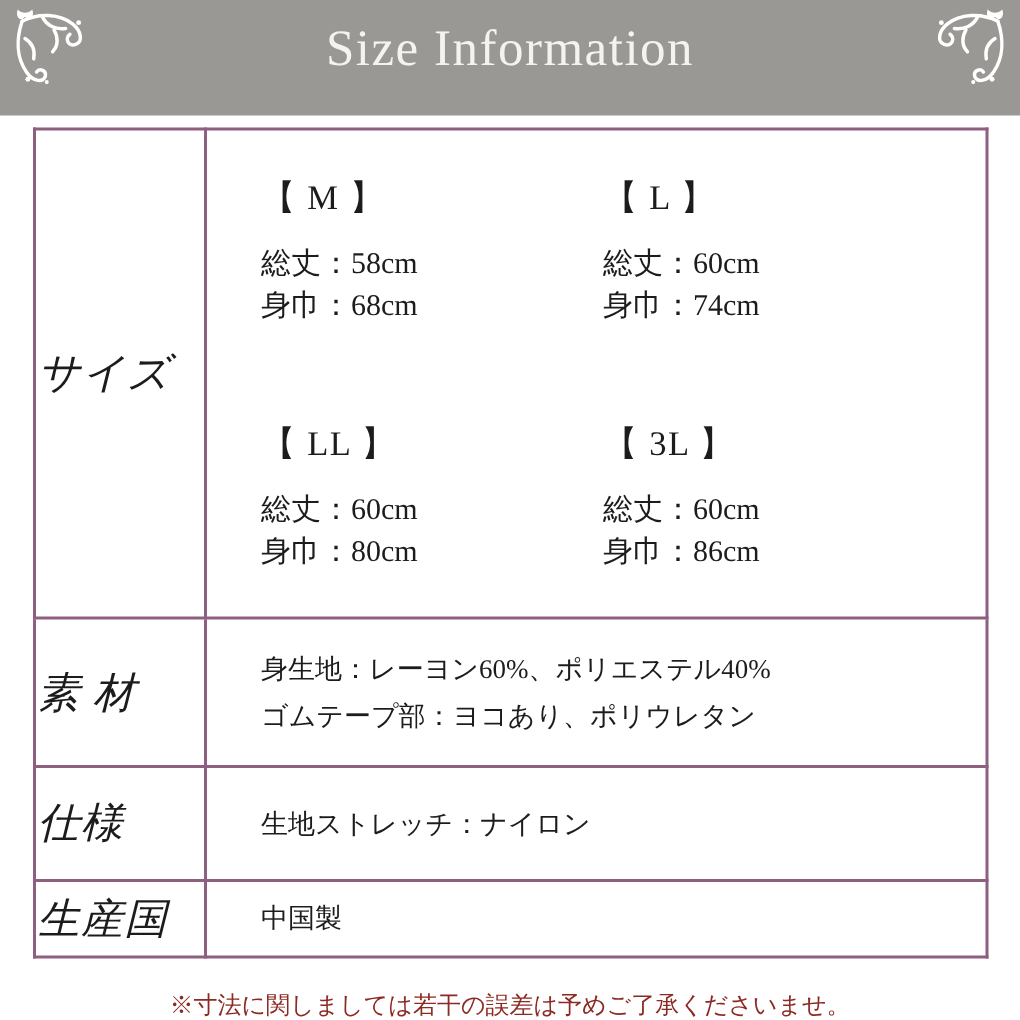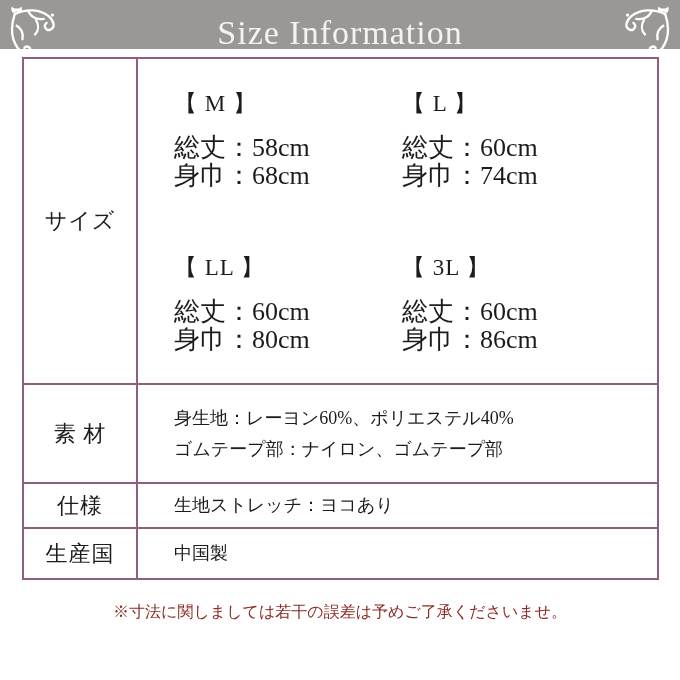--- a/index.html
+++ b/index.html
@@ -3,54 +3,54 @@
 <meta charset="utf-8">
 <style>
   html,body{margin:0;padding:0;}
   body{
     width:680px;height:680px;background:#ffffff;
     font-family:"Liberation Serif","DejaVu Serif",serif;
     color:#1c1c1c;overflow:hidden;
   }
   
   .header{
-    position:relative;height:49px;background:#999894;
+    position:relative;height:77px;background:#999894;
   }
   .header-title{
     text-align:center;line-height:65px;font-size:34px;
     letter-spacing:1px;color:#f4f3f0;font-weight:400;
   }
   .ornament{position:absolute;top:4px;width:58px;height:57px;}
   .ornament.left{left:7px;}
   .ornament.right{right:7px;transform:scaleX(-1);}
   
   table.size-table{
     border-collapse:collapse;table-layout:fixed;
     width:637px;margin:8px 0 0 22px;
   }
   .size-table th,.size-table td{
     border:2px solid #8e5f7e;background:#ffffff;
   }
   th.row-label{
-    width:114px;font-size:22px;font-weight:normal;
-    text-align:center;vertical-align:middle;letter-spacing:1px;
+    width:114px;font-size:28px;font-weight:normal;
+    text-align:left;vertical-align:middle;letter-spacing:1px;font-style:italic;
   }
   td.row-content{
     padding-left:36px;font-size:22px;vertical-align:middle;
   }
   tr.row-sizes{height:326px;}
   tr.row-material{height:99px;border-radius:16px;}
-  tr.row-spec{height:45px;margin-top:36px;}
+  tr.row-spec{height:76px;margin-top:36px;}
   tr.row-country{height:51px;margin-top:11px;}
   .size-grid{
     display:grid;grid-template-columns:228px auto;
     row-gap:62px;align-content:center;height:100%;
   }
   .size-name{font-size:23px;margin-bottom:15px;letter-spacing:1px;}
-  .size-line{font-size:26px;line-height:28px;}
+  .size-line{font-size:20px;line-height:28px;}
   .content-line{font-size:18px;line-height:31px;}
   
   .notes{
     margin-top:21px;text-align:center;
     color:#8c2922;font-weight:normal;font-size:16px;line-height:22px;
   }
 </style>
 </head>
 <body>
 
@@ -118,28 +118,28 @@
           <div class="size-line">身巾：86cm</div>
         </div>
       </div>
     </td>
   </tr>
 
   <tr class="row-material">
     <th class="row-label">素 材</th>
     <td class="row-content">
       <div class="content-line">身生地：レーヨン60%、ポリエステル40%</div>
-      <div class="content-line">ゴムテープ部：ナイロン、ゴムテープ部</div>
+      <div class="content-line">ゴムテープ部：ヨコあり、ポリウレタン</div>
     </td>
   </tr>
 
   <tr class="row-spec">
     <th class="row-label">仕様</th>
     <td class="row-content">
-      <div class="content-line">生地ストレッチ：ヨコあり</div>
+      <div class="content-line">生地ストレッチ：ナイロン</div>
     </td>
   </tr>
 
   <tr class="row-country">
     <th class="row-label">生産国</th>
     <td class="row-content">
       <div class="content-line">中国製</div>
     </td>
   </tr>
 </tbody>

